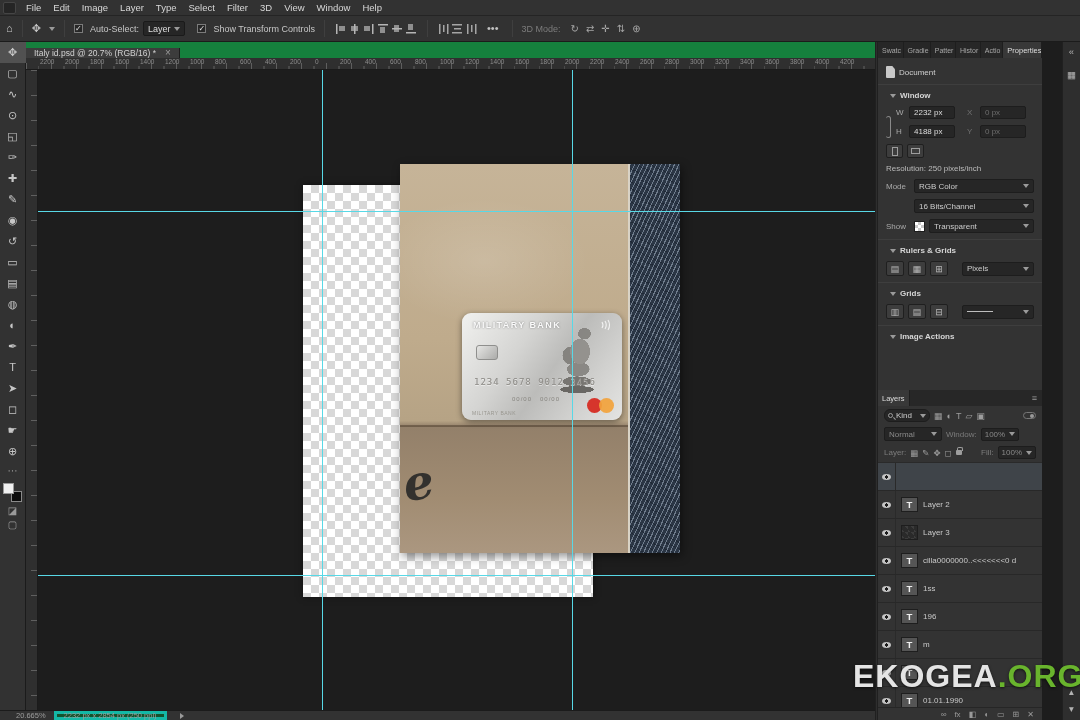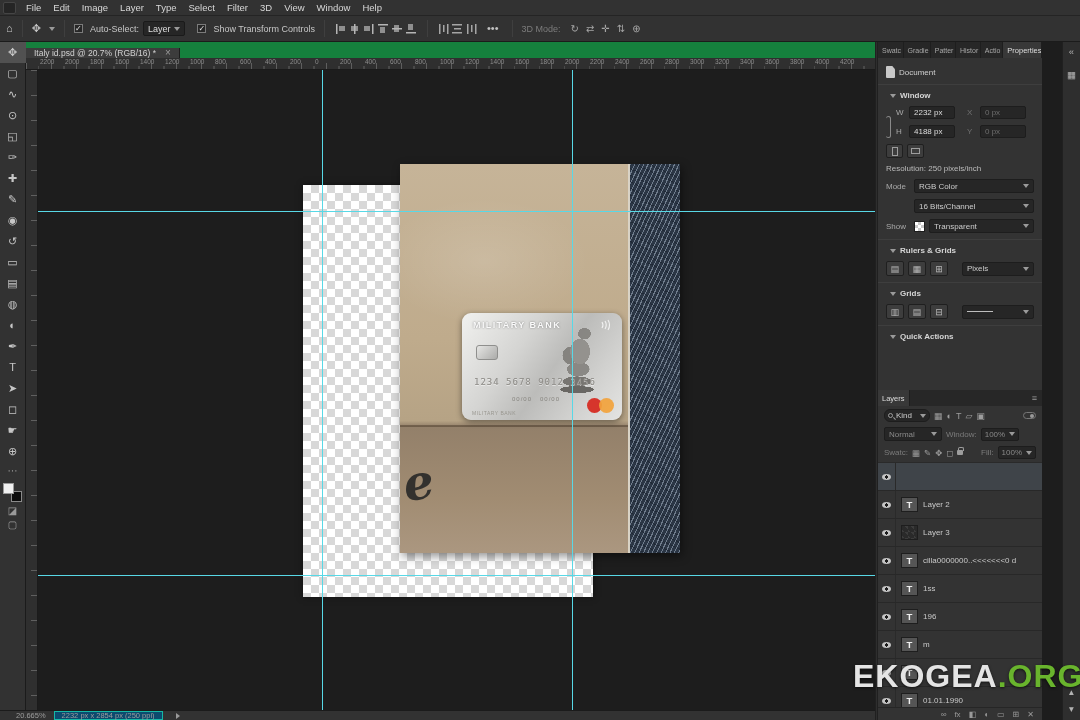--- a/index.html
+++ b/index.html
@@ -119,21 +119,21 @@
 
   .guide-v{position:absolute;top:0;bottom:0;width:1px;z-index:8}
   .guide-h{position:absolute;left:0;right:0;height:1px;z-index:8}
   #guide-v1{left:296px}#guide-v2{left:546px}
   #guide-h1{top:141px}#guide-h2{top:505px}
 
   
   #statusbar{position:absolute;left:0;top:710px;width:875px;height:10px;background:#323232;
     border-top:1px solid #1b1b1b;display:flex;align-items:center;gap:8px;padding-left:16px;
     font-size:7.5px;color:#9d9d9d;z-index:16}
-  .status-doc{background:#0c4a6e;border:1px solid #14b8a6;height:9px;display:flex;align-items:center;padding:0 7px}
+  .status-doc{background:#14532d;border:3px solid #14b8a6;height:9px;display:flex;align-items:center;padding:0 7px}
 
   
   #dock-strip{position:absolute;left:875px;top:42px;width:22px;height:678px;background:#2e2e2e;
     border-left:1px solid #202020;display:flex;flex-direction:column;align-items:center;
     padding-top:3px;gap:11px;z-index:16}
   .strip-icon{width:17px;height:15px;display:flex;align-items:center;justify-content:center;
     color:#b3b3b3;font-size:9.5px;flex:none}
 
   #right-panels{position:absolute;left:877px;top:42px;width:165px;height:678px;background:#333333;
     border-left:1px solid #202020;display:flex;flex-direction:column;z-index:16}
@@ -498,21 +498,21 @@
         <span class="icon-btn">▤</span>
         <span class="icon-btn">⊟</span>
         <span class="prop-select units-select">
             <span class="line-sample"></span>
             <span class="caret"></span>
           </span>
       </div>
       <div class="divider"></div>
       <div class="prop-row">
         <span class="caret"></span>
-        <span class="sec-label">Quick Actions</span>
+        <span class="sec-label">Image Actions</span>
       </div>
     </div>
 
     <div id="layers-panel">
       <div class="panel-tabs">
         <span class="panel-tab active">Layers</span>
         <span class="panel-menu-icon">≡</span>
       </div>
       <div class="layers-filter">
         <span class="kind-select">
@@ -534,21 +534,21 @@
             <span>Normal</span>
             <span class="caret"></span>
           </span>
         <span class="dim">Window:</span>
         <span class="mini-box">
             <span>100%</span>
             <span class="caret"></span>
           </span>
       </div>
       <div class="lock-row">
-        <span class="dim">Swatc:</span>
+        <span class="dim">Layer:</span>
         <span id="lock-icons" style="display:flex;gap:4px;align-items:center">
             <span class="lock-ico">▦</span>
             <span class="lock-ico">✎</span>
             <span class="lock-ico">✥</span>
             <span class="lock-ico">◻</span>
             <span class="padlock"></span>
           </span>
         <span class="dim" style="margin-left:auto">Fill:</span>
         <span class="mini-box">
             <span>100%</span>

